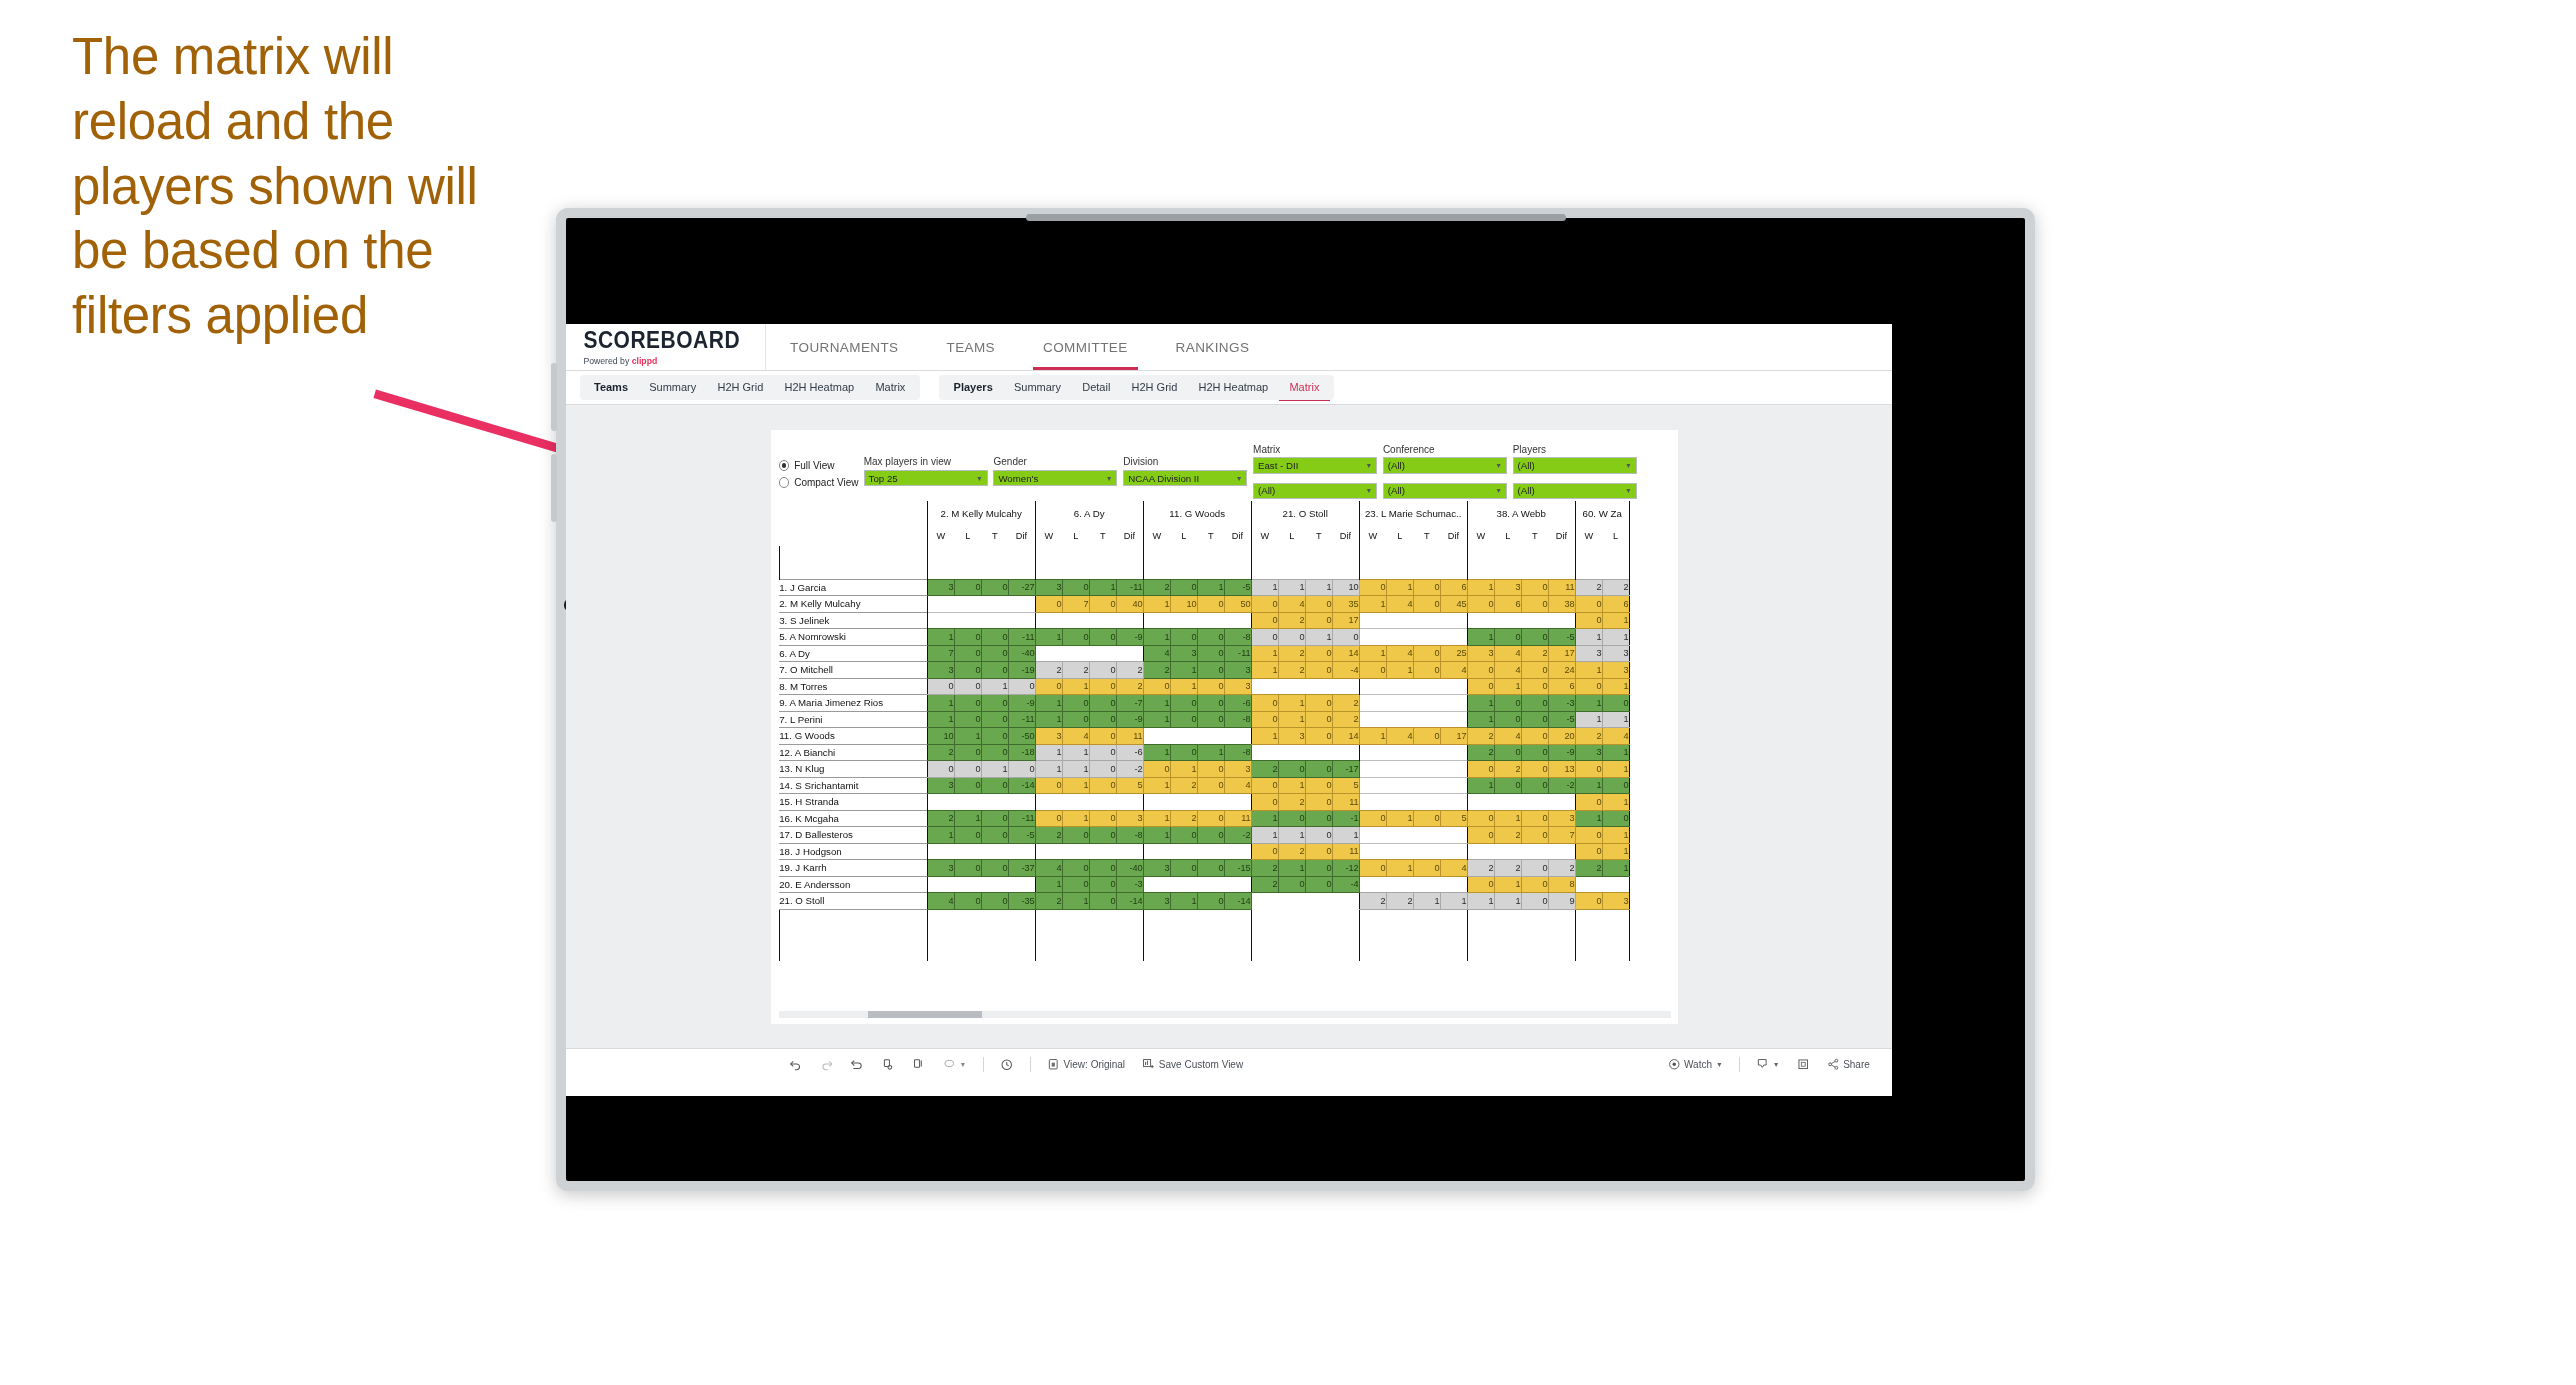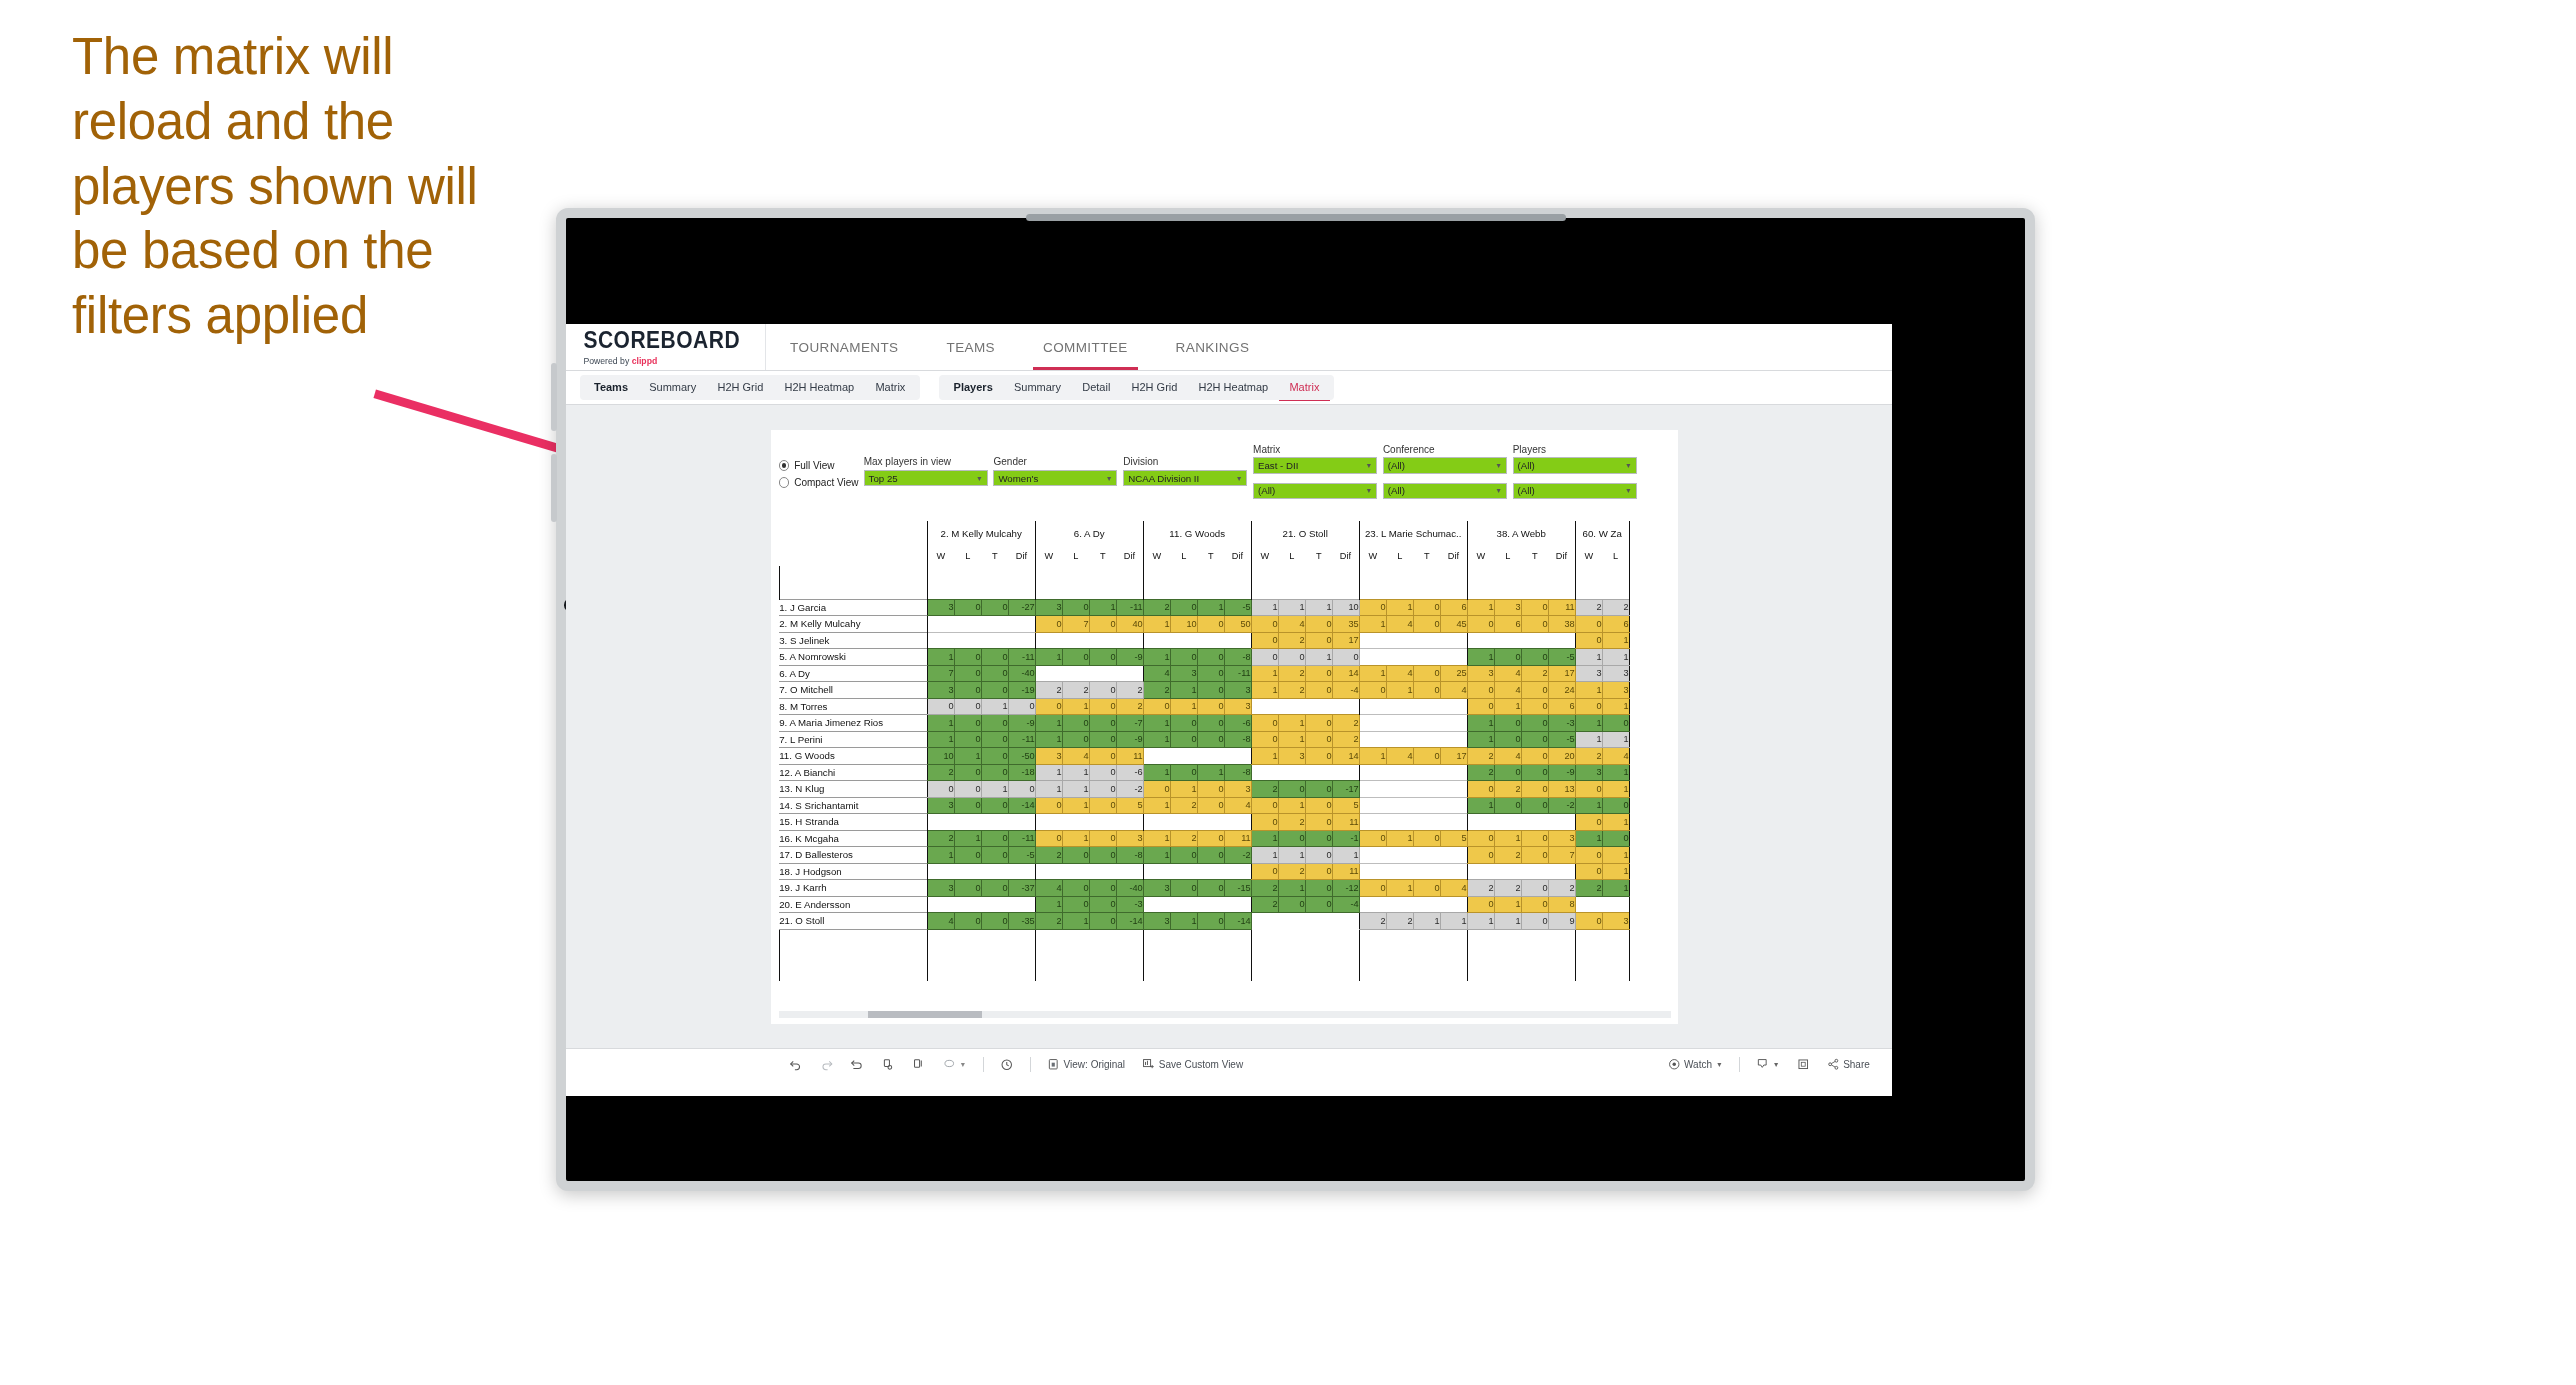--- a/index.html
+++ b/index.html
@@ -75,21 +75,21 @@
   .flabel{font-size:10px;color:#333;margin-bottom:2.9px;white-space:nowrap;}
   .fsel{
     width:124px;height:16.4px;border:1px solid #b9bcc0;background:#84cc16;
     font-size:9.7px;color:#222;display:flex;align-items:center;padding:0 3.9px;
     justify-content:space-between;box-sizing:border-box;margin-bottom:9px;cursor:pointer;
   }
   .fsel .cv{font-size:6.8px;color:#555;}
 
   
   .matrix{position:absolute;left:7.7px;top:71px;right:7.7px;}
-  table.mx{border-collapse:collapse;font-size:9.2px;color:#1d1d1d;table-layout:fixed;margin-top:20px;}
+  table.mx{border-collapse:collapse;font-size:9.2px;color:#1d1d1d;table-layout:fixed;}
   table.mx td,table.mx th{padding:0;margin:0;}
   .namecol{width:147px;}
   .hname{
     height:24px;text-align:center;font-size:9.7px;color:#111;font-weight:normal;
     border-left:1.9px solid #111;vertical-align:middle;white-space:nowrap;overflow:hidden;
   }
   .hname.last{border-right:1.9px solid #111;}
   .hsub{
     height:21px;text-align:center;font-size:9.2px;color:#111;font-weight:normal;vertical-align:middle;
   }

